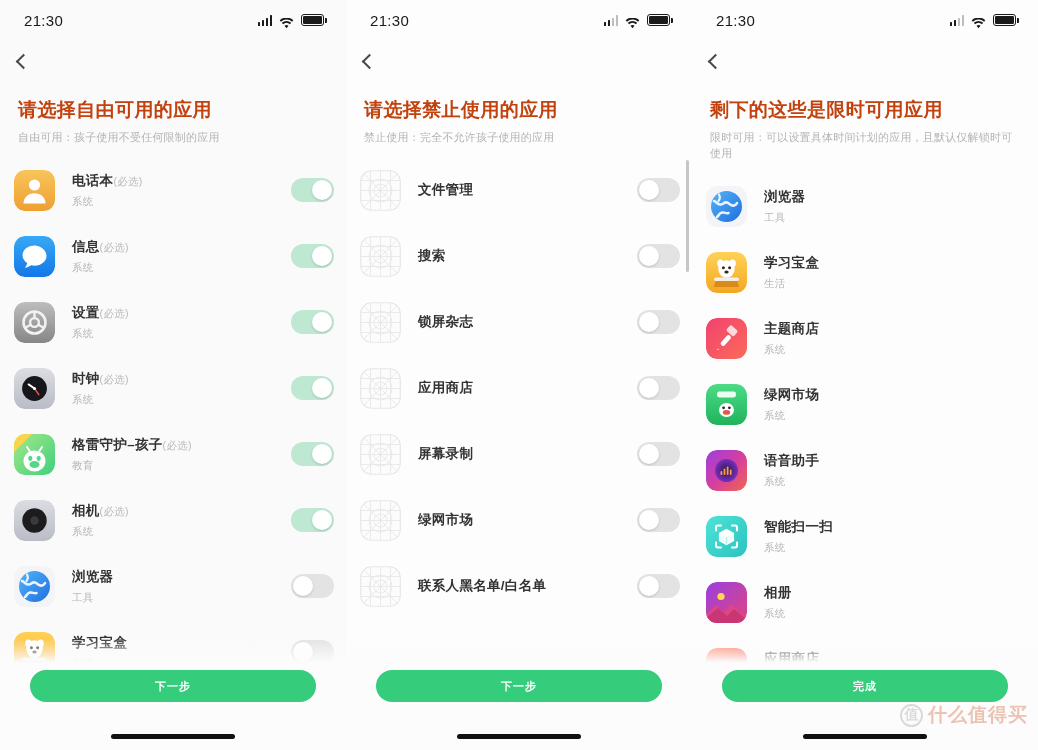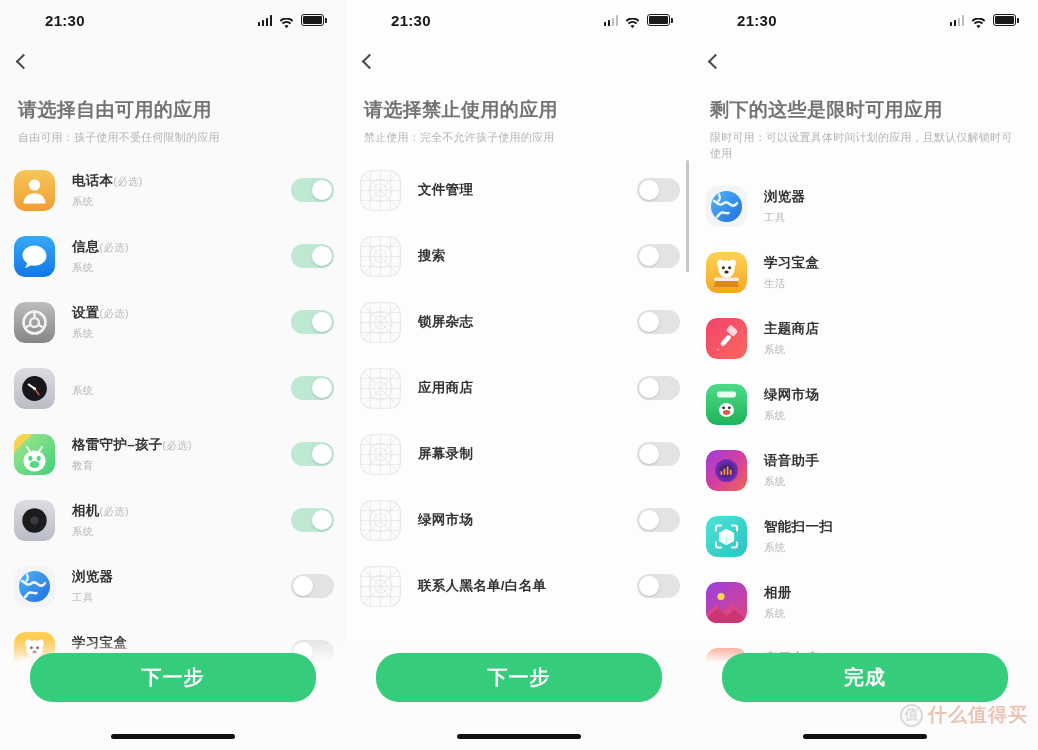--- a/index.html
+++ b/index.html
@@ -20,23 +20,22 @@
   .phone.p2 { background: #fdfdfd; }
   .phone.p3 { background: #fdfdfd; }
 
   
   .statusbar {
     height: 40px;
     display: flex; align-items: center; justify-content: space-between;
     padding: 0 22px 0 24px;
   }
   .clock {
-    font-size: 15px; font-weight: bold; color: #1a1a1a;
+    font-size: 15px; font-weight: normal; color: #1a1a1a;
     letter-spacing: .3px;
-    margin-left: 21px;
   }
   .status-icons { display: flex; align-items: center; gap: 7px; }
   .sig { display: flex; align-items: flex-end; gap: 1.5px; height: 11px; }
   .sig i { width: 2.5px; background: #1a1a1a; border-radius: .5px; display: block; }
   .sig i:nth-child(1) { height: 3.5px; }
   .sig i:nth-child(2) { height: 5.5px; }
   .sig i:nth-child(3) { height: 8px; }
   .sig i:nth-child(4) { height: 10.5px; background: #1a1a1a; }
   .sig.weak i:nth-child(3) { background: #bdbdbd; }
   .sig.weak i:nth-child(4) { background: #bdbdbd; }
@@ -55,21 +54,21 @@
   .backbar { height: 42px; display: flex; align-items: center; padding-left: 14px; }
   .chev {
     width: 11px; height: 11px;
     border-left: 2px solid #4a4a4a; border-bottom: 2px solid #4a4a4a;
     transform: rotate(45deg); margin-left: 4px;
   }
 
   
   .head { padding: 16px 18px 0 18px; }
   .h-title {
-    font-size: 19px; font-weight: bold; color: #737373;
+    font-size: 19px; font-weight: bold; color: #c2410c;
     letter-spacing: .4px; line-height: 1.25;
   }
   .h-sub {
     margin-top: 7px; font-size: 11px; color: #b4b4b4;
     line-height: 1.5; letter-spacing: .2px;
   }
 
   
   .list { margin-top: 12px; position: relative; }
   .row {
@@ -104,22 +103,22 @@
   .tg.off b { left: 2px; }
 
   
   .bottom {
     position: absolute; left: 0; right: 0; bottom: 0; height: 112px;
     background: linear-gradient(to bottom, rgba(252,252,252,0) 0%, #fcfcfc 22%, #fcfcfc 100%);
     pointer-events: none;
   }
   .cta {
     position: absolute; left: 30px; right: 30px; bottom: 48px;
-    height: 49px; border-radius: 23px; background: #35cc7c;
-    color: #fff; font-size: 20px; font-weight: bold;
+    height: 32px; border-radius: 23px; background: #35cc7c;
+    color: #fff; font-size: 11px; font-weight: bold;
     display: flex; align-items: center; justify-content: center;
     letter-spacing: 1px; border: none; cursor: pointer;
   }
   .homebar {
     position: absolute; bottom: 11px; left: 50%; transform: translateX(-50%);
     width: 124px; height: 5px; border-radius: 3px; background: #111;
   }
 
   
   .sbar {
@@ -247,20 +246,21 @@
               </defs>
               <rect width="41" height="41" rx="11" fill="url(#g-clk)"></rect>
               <circle cx="20.5" cy="20.5" r="12.4" fill="#17171b"></circle>
               <g stroke="#fff" stroke-width="1.9" stroke-linecap="round">
                 <line x1="20.5" y1="20.5" x2="14.6" y2="16.4"></line>
               </g>
               <line x1="20.5" y1="20.5" x2="24.8" y2="26.6" stroke="#e8564c" stroke-width="1.5" stroke-linecap="round"></line>
               <circle cx="20.5" cy="20.5" r="1.5" fill="#fff"></circle>
             </svg></div>
       <div class="txt">
+        <div class="nm">时钟<span class="req">(必选)</span></div>
         <div class="cat">系统</div>
       </div>
       <div class="tg on">
             <b></b>
           </div>
     </div>
     <div class="row">
       <div class="ic"><svg viewBox="0 0 41 41">
               <defs>
                 <linearGradient id="g-gg" x1="0" y1="0" x2="1" y2="1">

